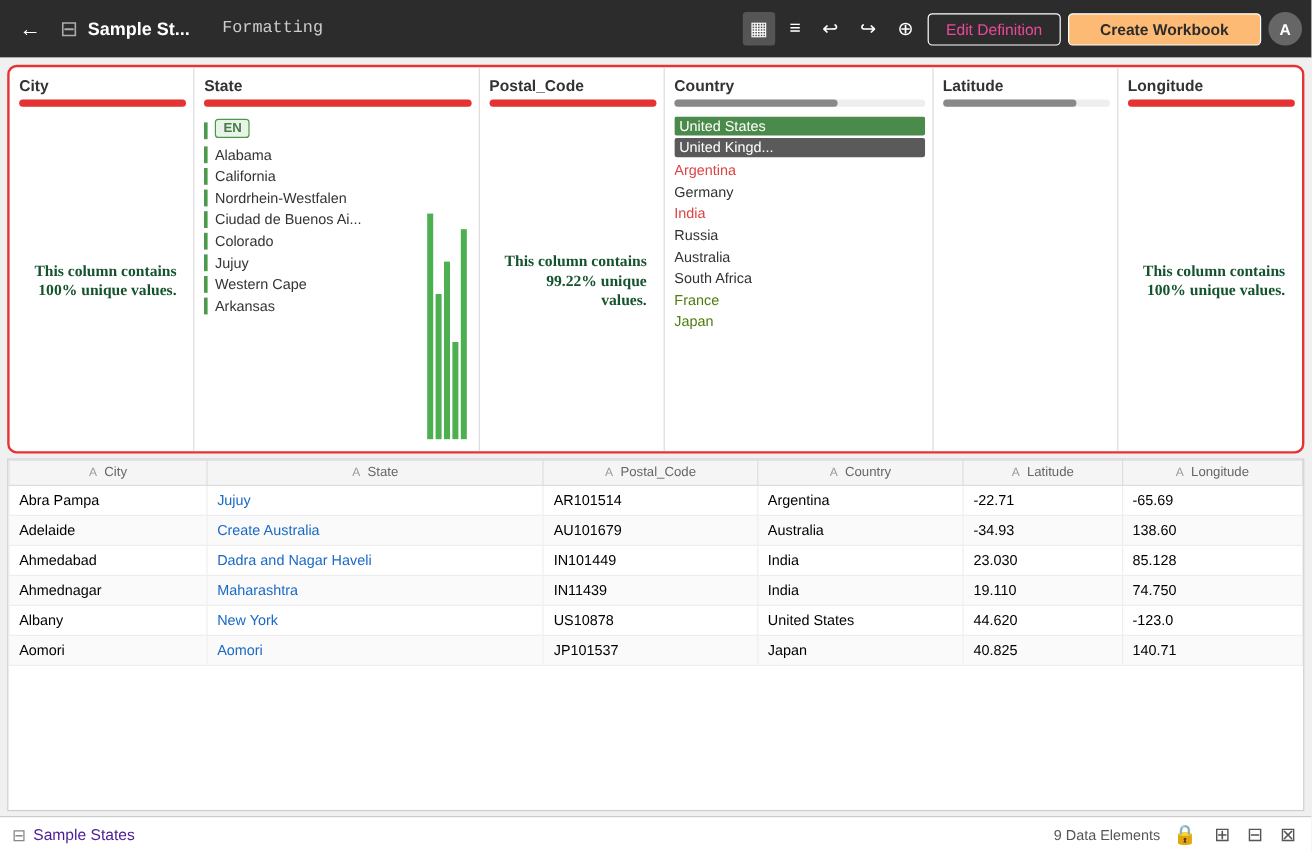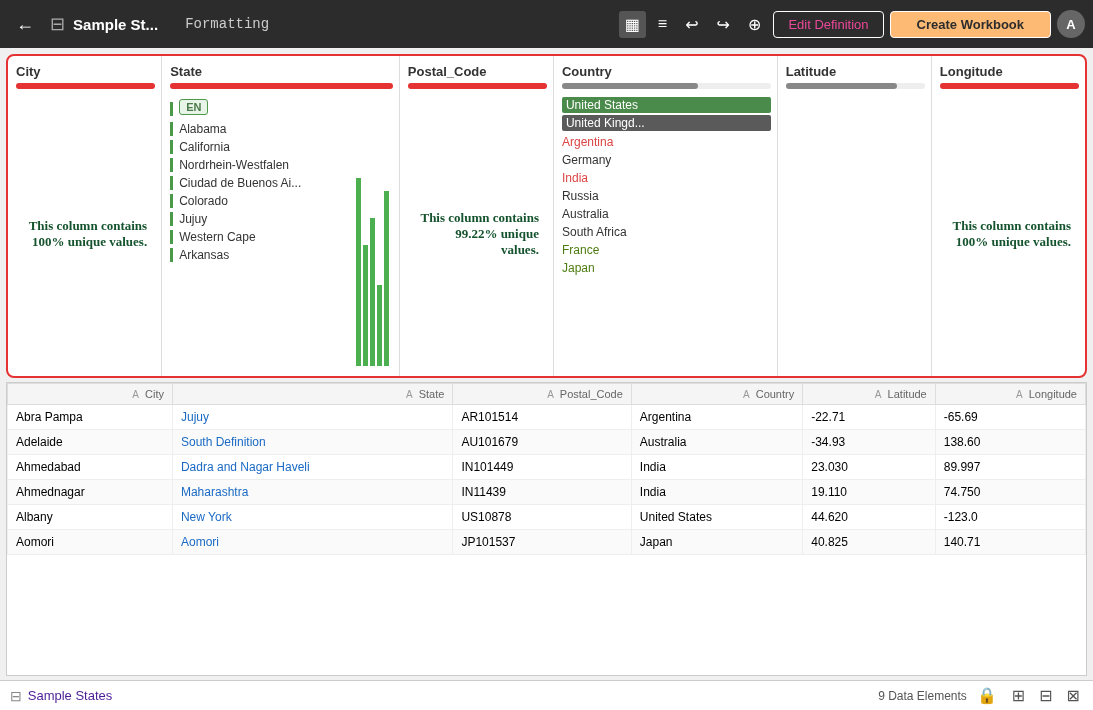--- a/index.html
+++ b/index.html
@@ -233,21 +233,21 @@
       font-size: 12px;
     }
 
     table.data-table thead tr {
       background: #f5f5f5;
     }
 
     table.data-table thead th {
       border: 1px solid #ddd;
       padding: 4px 8px;
-      text-align: right;
+      text-align: center;
       color: #666;
       font-weight: normal;
       font-size: 11px;
       white-space: nowrap;
     }
 
     table.data-table th .type-indicator {
       font-size: 10px;
       color: #999;
       margin-right: 3px;
@@ -468,33 +468,33 @@
         <tr>
           <td>Abra Pampa</td>
           <td class="td-link">Jujuy</td>
           <td>AR101514</td>
           <td>Argentina</td>
           <td>-22.71</td>
           <td>-65.69</td>
         </tr>
         <tr>
           <td>Adelaide</td>
-          <td class="td-link">South Definition</td>
+          <td class="td-link">Create Australia</td>
           <td>AU101679</td>
           <td>Australia</td>
           <td>-34.93</td>
           <td>138.60</td>
         </tr>
         <tr>
           <td>Ahmedabad</td>
           <td class="td-link">Dadra and Nagar Haveli</td>
           <td>IN101449</td>
           <td>India</td>
           <td>23.030</td>
-          <td>89.997</td>
+          <td>85.128</td>
         </tr>
         <tr>
           <td>Ahmednagar</td>
           <td class="td-link">Maharashtra</td>
           <td>IN11439</td>
           <td>India</td>
           <td>19.110</td>
           <td>74.750</td>
         </tr>
         <tr>

